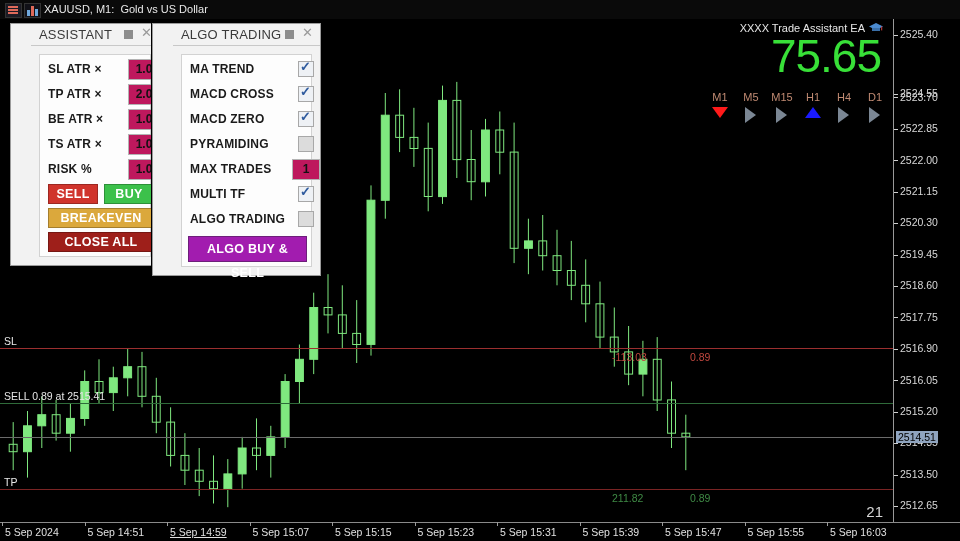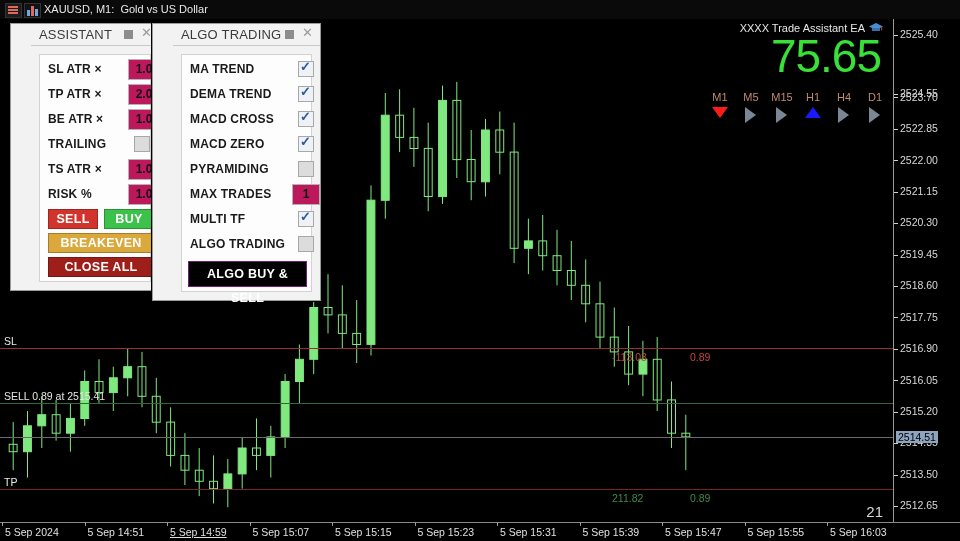--- a/index.html
+++ b/index.html
@@ -433,24 +433,20 @@
         </div>
         <div class="row">
           <div class="row-label">TP ATR ×</div>
           <div class="field" style="left: 82px; width: 30px; height: 19px;">2.0</div>
         </div>
         <div class="row">
           <div class="row-label">BE ATR ×</div>
           <div class="field" style="left: 82px; width: 30px; height: 19px;">1.0</div>
         </div>
         <div class="row">
-          <div class="row-label">TRAILING</div>
-          <div class="cbox" style="left: 88px;"></div>
-        </div>
-        <div class="row">
           <div class="row-label">TS ATR ×</div>
           <div class="field" style="left: 82px; width: 30px; height: 19px;">1.0</div>
         </div>
         <div class="row">
           <div class="row-label">RISK %</div>
           <div class="field" style="left: 82px; width: 30px; height: 19px;">1.0</div>
         </div>
         <div style="position: relative; height: 66px;">
           <div class="btn" style="left: 2px; top: 0px; width: 48px; height: 18px; line-height: 18px; background: rgb(208, 52, 44);">SELL</div>
           <div class="btn" style="left: 58px; top: 0px; width: 48px; height: 18px; line-height: 18px; background: rgb(60, 193, 75);">BUY</div>
@@ -465,24 +461,20 @@
       <div class="panel-title">ALGO TRADING</div>
       <div class="panel-min" style="right:26px;"></div>
       <div class="panel-close" style="right:7px;">✕</div>
     </div>
     <div class="panel-body" id="algo-body">
         <div class="row">
           <div class="row-label">MA TREND</div>
           <div class="cbox on" style="left: 110px;"></div>
         </div>
         <div class="row">
-          <div class="row-label">DEMA TREND</div>
-          <div class="cbox on" style="left: 110px;"></div>
-        </div>
-        <div class="row">
           <div class="row-label">MACD CROSS</div>
           <div class="cbox on" style="left: 110px;"></div>
         </div>
         <div class="row">
           <div class="row-label">MACD ZERO</div>
           <div class="cbox on" style="left: 110px;"></div>
         </div>
         <div class="row">
           <div class="row-label">PYRAMIDING</div>
           <div class="cbox" style="left: 110px;"></div>
@@ -492,17 +484,17 @@
           <div class="field" style="left: 104px; width: 26px; height: 19px;">1</div>
         </div>
         <div class="row">
           <div class="row-label">MULTI TF</div>
           <div class="cbox on" style="left: 110px;"></div>
         </div>
         <div class="row">
           <div class="row-label">ALGO TRADING</div>
           <div class="cbox" style="left: 110px;"></div>
         </div>
-        <div class="btn btn-algo" style="position: relative; left: 0px; top: 2px; width: 100%; height: 24px; line-height: 24px; background: #000000;">ALGO BUY &amp; SELL</div>
+        <div class="btn btn-algo" style="position: relative; left: 0px; top: 2px; width: 100%; height: 24px; line-height: 24px; background: #a21caf;">ALGO BUY &amp; SELL</div>
       </div>
   </div>
 
 </div>
 
 </body></html>

